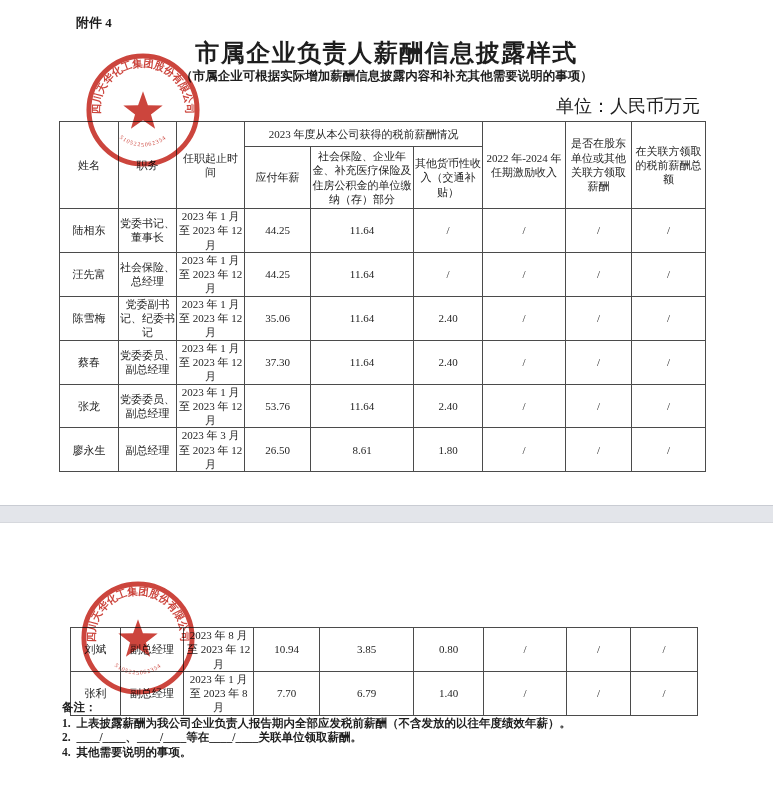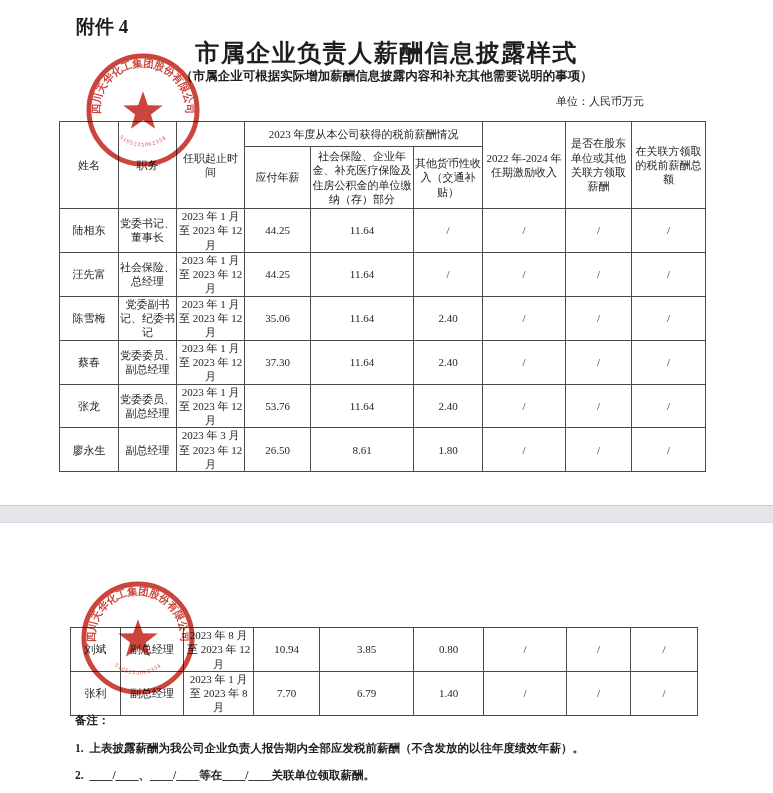--- a/index.html
+++ b/index.html
@@ -1,43 +1,43 @@
 <!DOCTYPE html>
 <html><head>
 <meta charset="utf-8">
 <style>
   html,body{margin:0;padding:0;background:#ffffff;}
   .screen{position:relative;width:773px;height:793px;background:#ffffff;overflow:hidden;
           font-family:"Liberation Serif","DejaVu Serif",serif;color:#1e1e1e;}
-  .attachment{position:absolute;left:53px;top:14px;font-size:19px;font-weight:700;padding-left:23px;}
+  .attachment{position:absolute;left:53px;top:14px;font-size:13px;font-weight:700;padding-left:23px;}
   .title{position:absolute;left:0;top:37px;width:100%;text-align:center;
          font-size:24px;font-weight:700;letter-spacing:1.5px;}
   .subtitle{position:absolute;left:0;top:68px;width:100%;text-align:center;
             font-size:12.5px;font-weight:700;}
-  .unit{position:absolute;left:556px;top:94px;font-size:11px;font-weight:500;}
+  .unit{position:absolute;left:556px;top:94px;font-size:18px;font-weight:500;}
 
   table.paytable{position:absolute;border-collapse:collapse;table-layout:fixed;
                  font-size:11px;line-height:1.3;background:transparent;}
   .paytable td,.paytable th{border:1px solid #4b4b4b;text-align:center;vertical-align:middle;
                  padding:0 1px;font-weight:400;overflow:hidden;}
   #table1{left:59px;top:121px;width:646px;}
   #table2{left:70px;top:627px;width:627px;}
   tr.hrow1{height:25px;} tr.hrow2{height:62px;}
   tr.brow{height:29px;}
 
   .page-gap{position:absolute;left:0;top:505px;width:773px;height:18px;background:#e3e5ea;
             border-top:1px solid #c9ccd3;border-bottom:1px solid #d6d8dd;box-sizing:border-box;}
 
   .stamp{position:absolute;width:118px;height:118px;mix-blend-mode:multiply;opacity:.88;}
   #stamp1{left:84px;top:51px;}
   #stamp2{left:79px;top:579px;}
 
   .notes{position:absolute;left:62px;top:700px;width:662px;font-size:11.5px;
          font-weight:600;line-height:14.6px;}
-  .notes .note-line{white-space:pre-wrap;margin:13px;}
+  .notes .note-line{white-space:pre-wrap;margin:0;}
   .notes .note-label{margin-bottom:1px;}
 </style>
 </head>
 <body>
 
 <div class="screen">
 
   <div class="attachment">附件 4</div>
   <div class="title">市属企业负责人薪酬信息披露样式</div>
   <div class="subtitle">（市属企业可根据实际增加薪酬信息披露内容和补充其他需要说明的事项）</div>

